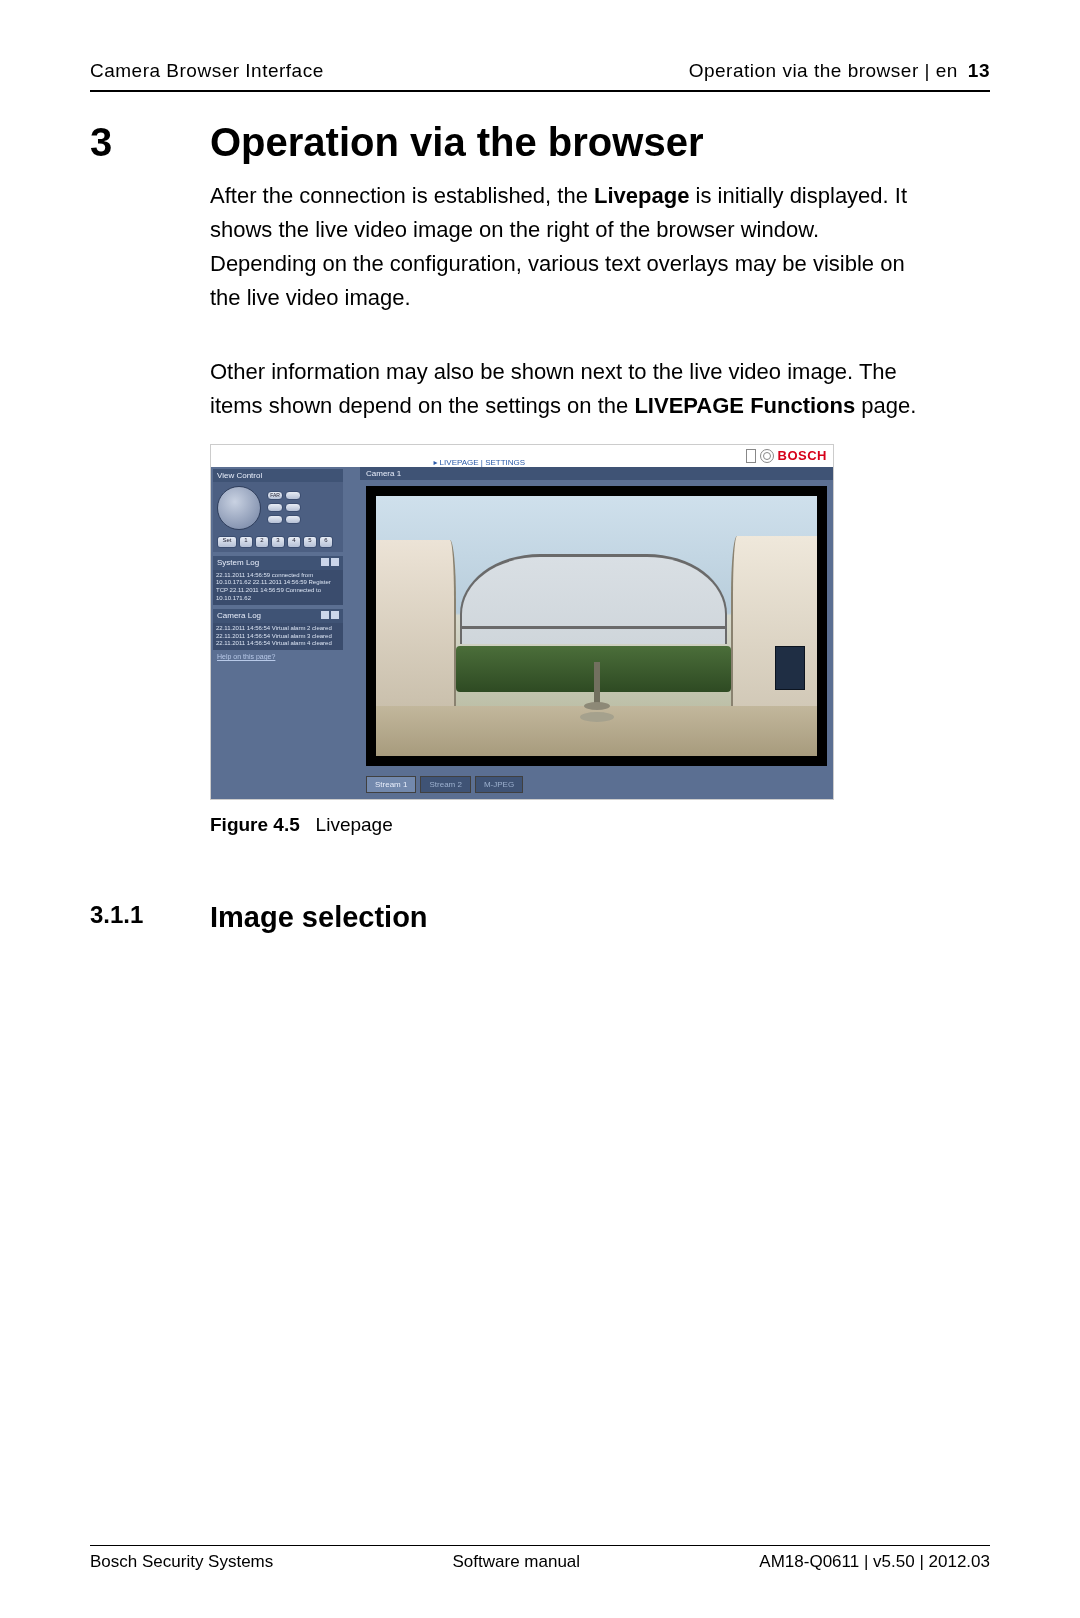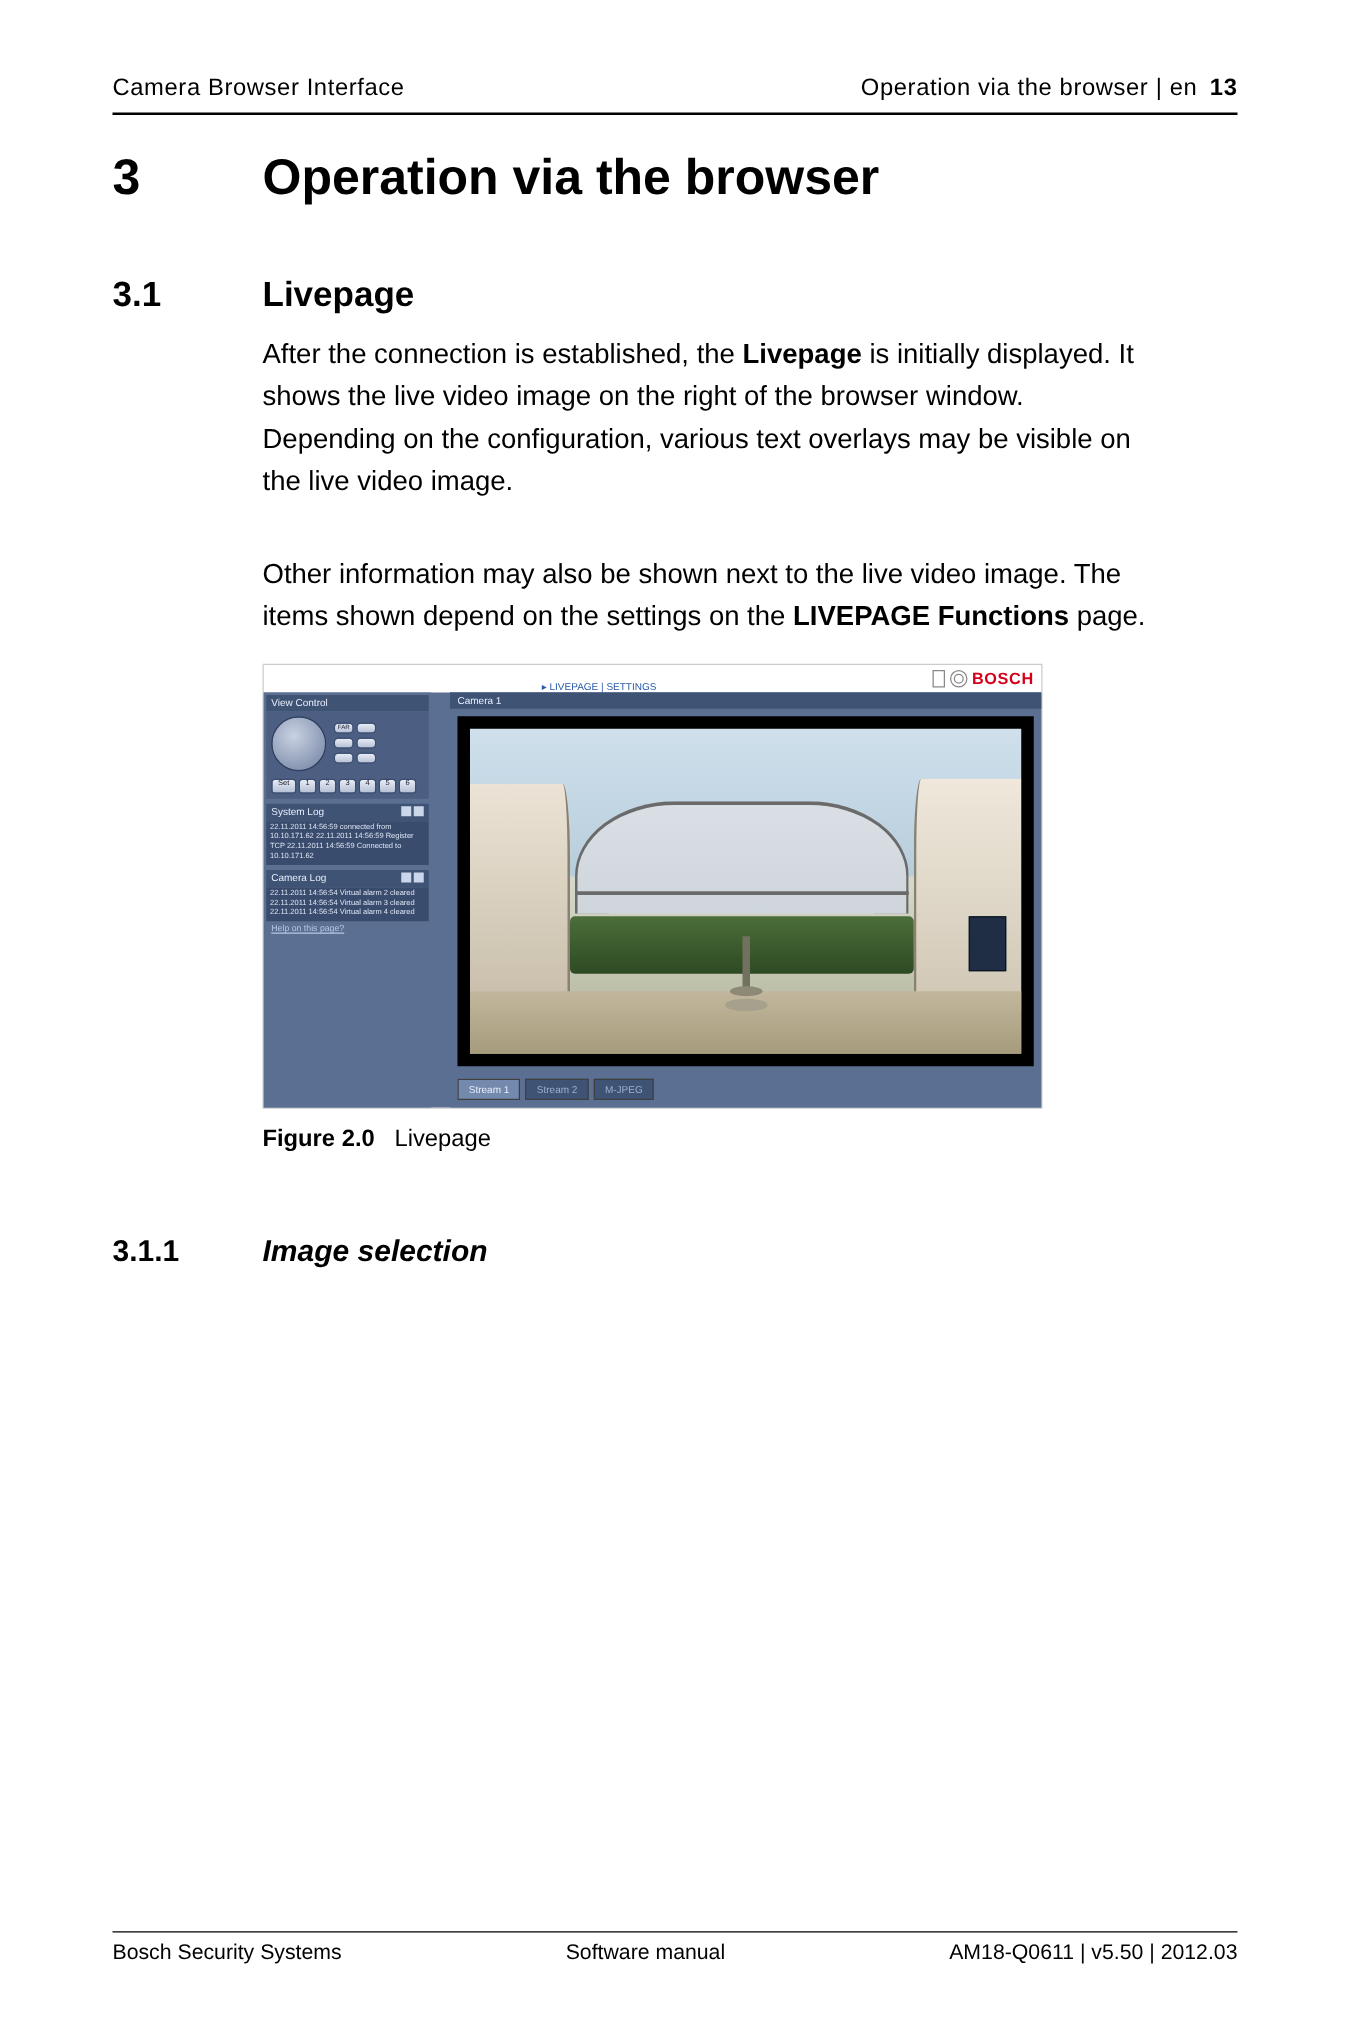--- a/index.html
+++ b/index.html
@@ -59,45 +59,41 @@
   .fountain .base { width:34px; height:10px; border-radius:50%; background:#a5a18d; margin:2px -4px 0 -4px; }
   .ground { position:absolute; left:0; right:0; bottom:0; height:50px; background:linear-gradient(#c2b79c,#a79b7d); }
   .sign { position:absolute; right:12px; top:150px; width:30px; height:44px; background:#1f2e44; border:1px solid #0c1420; }
   .stream-tabs { display:flex; gap:4px; padding:4px 6px 6px 6px; }
   .stab { background:#3f5375; color:#e8eefb; font-size:8px; padding:3px 8px; border:1px solid #404040; }
   .stab.active { background:#7389ad; }
   .stab.dim { color:#9cb0ce; }
   .fig-caption { margin-left: 120px; margin-top: 14px; font-size: 19px; }
   .subsection-row { display: flex; margin-top: 65px; }
   .subsection-num { width: 120px; font-size: 24px; font-weight: bold; }
-  .subsection-title { font-size: 24px; font-weight: bold; font-style: italic; }
+  .subsection-title { font-size: 29px; font-weight: bold; }
   .running-foot { position: absolute; bottom: 46px; left: 90px; right: 90px; display: flex; justify-content: space-between; font-size: 17px; border-top: 1px solid #000; padding-top: 6px; }
 </style>
 </head>
 <body>
 
 <div class="page">
 
   <div class="running-head">
     <span>Camera Browser Interface</span>
     <span class="right">
       <span>Operation via the browser | en</span>
       <span class="pagenum">13</span>
     </span>
   </div>
 
   <div class="chapter-row">
     <div class="chapter-num">3</div>
     <div class="chapter-title">Operation via the browser</div>
   </div>
 
-  <div class="section-row">
-    <div class="section-num">3.1</div>
-    <div class="section-title">Livepage</div>
-  </div>
 
   <p class="body-block">
     <span>After the connection is established, the </span><strong>Livepage</strong><span> is initially displayed. It shows the live video image on the right of the browser window. Depending on the configuration, various text overlays may be visible on the live video image.</span>
   </p>
 
   <p class="body-block mt">
     <span>Other information may also be shown next to the live video image. The items shown depend on the settings on the </span><strong>LIVEPAGE Functions</strong><span> page.</span>
   </p>
 
   <div class="figure">
@@ -184,21 +180,21 @@
             <div class="stab active">Stream 1</div>
             <div class="stab dim">Stream 2</div>
             <div class="stab dim">M-JPEG</div>
           </div>
         </div>
       </div>
     </div>
   </div>
 
   <p class="fig-caption">
-    <strong>Figure 2.0</strong>&nbsp;&nbsp;&nbsp;<span>Livepage</span>
+    <strong>Figure 4.5</strong>&nbsp;&nbsp;&nbsp;<span>Livepage</span>
   </p>
 
   <div class="subsection-row">
     <div class="subsection-num">3.1.1</div>
     <div class="subsection-title">Image selection</div>
   </div>
 
 
   <div class="running-foot">
     <span>Bosch Security Systems</span>

